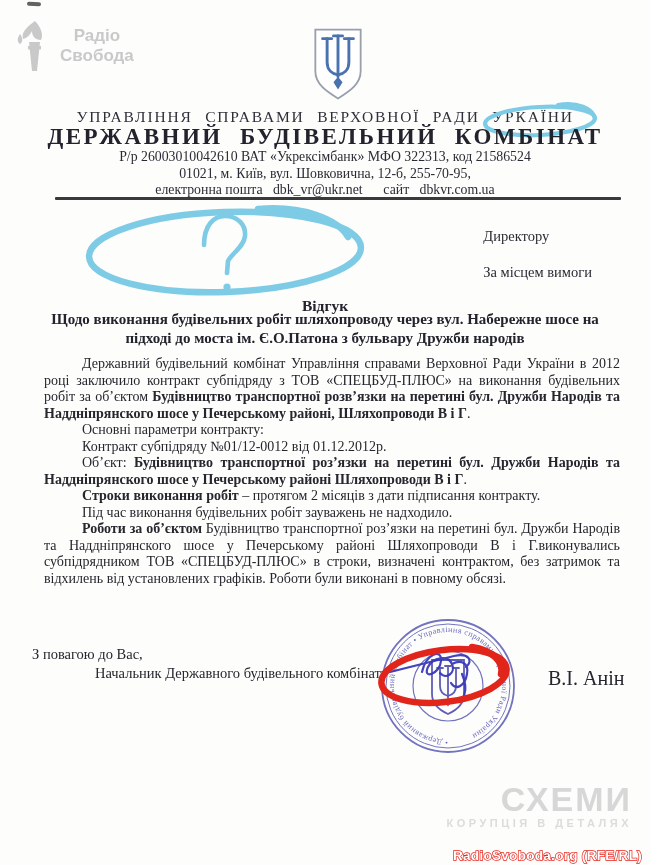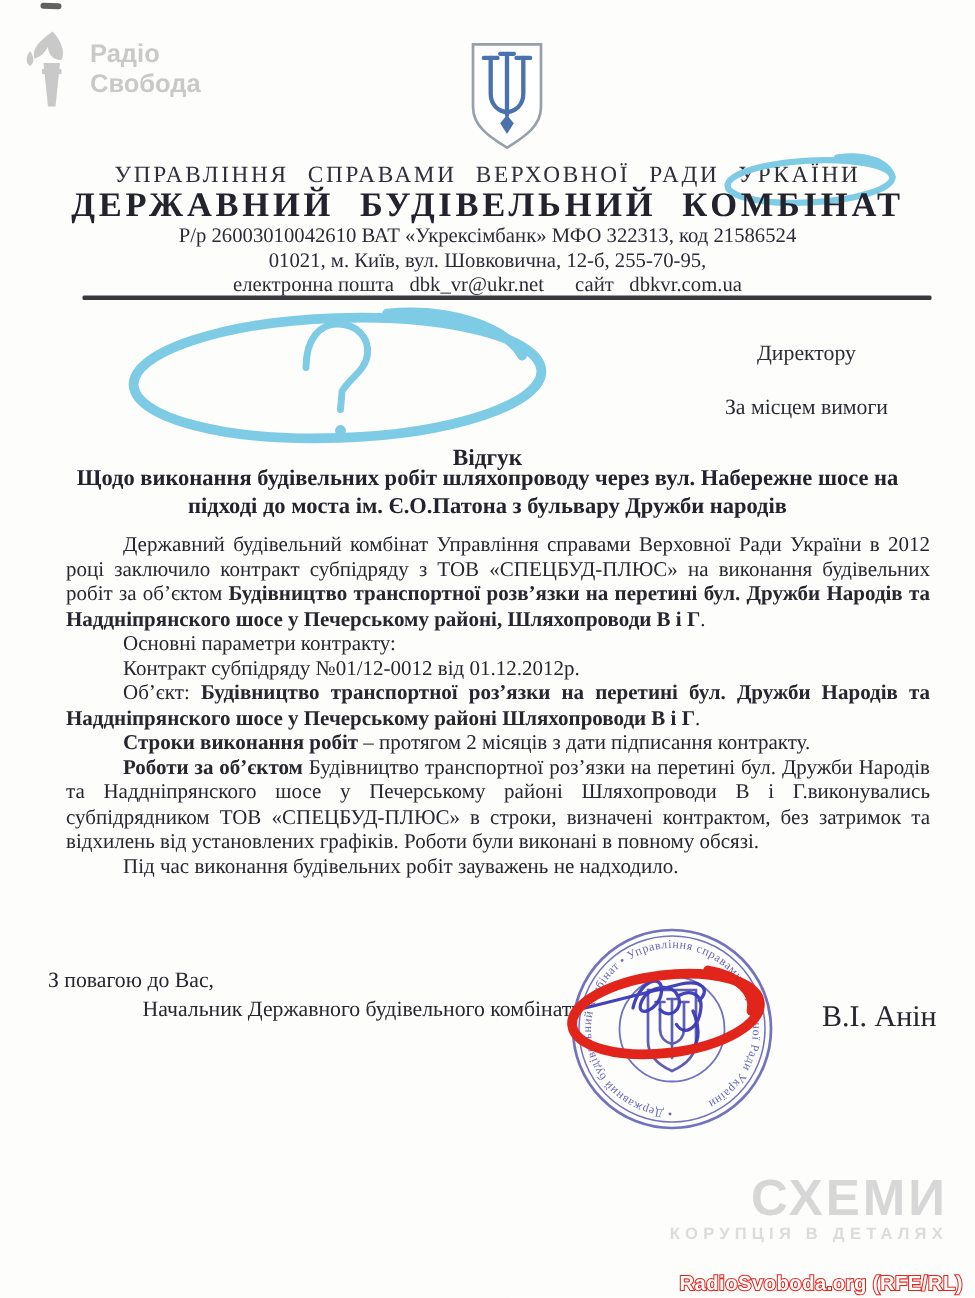--- a/index.html
+++ b/index.html
@@ -10,21 +10,21 @@
     background: #fdfdfc;
     overflow: hidden;
     font-family: "Liberation Serif", serif;
     color: #26262e;
   }
   
   .scan-mark { position: absolute; left: 27px; top: 2px; width: 14px; height: 4px;
     background: #474747; border-radius: 2px; transform: rotate(1.5deg); opacity: .85; }
 
   
-  .rs-logo { position: absolute; left: 14px; top: 20px; display: flex; align-items: flex-start; }
+  .rs-logo { position: absolute; left: 14px; top: 20px; display: flex; align-items: flex-start; text-align: center; }
   .rs-logo-text { font-family: "Liberation Sans", sans-serif; font-weight: bold;
     font-size: 17px; line-height: 20px; color: #c9c9c9; margin-left: 6px; margin-top: 6px; }
 
   
   .emblem { position: absolute; left: 309px; top: 25px; }
 
   
   .hdr-org { position: absolute; left: 0; top: 108px; width: 650px; text-align: center;
     font-size: 15.5px; letter-spacing: 1.8px; word-spacing: 7px; color: #2f2f3a; }
   .circled-word { position: relative; display: inline-block; }
@@ -37,21 +37,21 @@
   .hdr-addr { top: 166px; }
   .hdr-contacts { top: 182px; }
   .hdr-rule { position: absolute; left: 55px; top: 197px; width: 566px; height: 3px;
     background: #3a3a3e; border-radius: 1px; }
 
   
   .q-annotation { position: absolute; left: 80px; top: 203px; pointer-events: none; }
   .red-annotation { position: absolute; left: 374px; top: 640px; pointer-events: none; }
 
   
-  .recipient { position: absolute; right: 58px; top: 228px; text-align: center;
+  .recipient { position: absolute; right: 58px; top: 228px; text-align: left;
     font-size: 14.5px; color: #2b2b35; }
   .recipient .line2 { margin-top: 19px; }
 
   
   .doc-title { position: absolute; left: 0; top: 297px; width: 650px; text-align: center;
     font-size: 15.5px; font-weight: bold; color: #23232e; }
   .doc-subject { position: absolute; left: 30px; top: 310px; width: 590px; text-align: center;
     font-size: 15px; font-weight: bold; line-height: 19px; color: #23232e; }
 
   
@@ -151,22 +151,22 @@
 
   <div class="doc-title">Відгук</div>
   <div class="doc-subject">Щодо виконання будівельних робіт шляхопроводу через вул. Набережне шосе на підході до моста ім. Є.О.Патона з бульвару Дружби народів</div>
 
   <div class="body-text">
     <p><span>Державний будівельний комбінат Управління справами Верховної Ради України в 2012 році заключило контракт субпідряду з ТОВ «СПЕЦБУД-ПЛЮС» на виконання будівельних робіт за об’єктом </span><b>Будівництво транспортної розв’язки на перетині бул. Дружби Народів та Наддніпрянского шосе у Печерському районі, Шляхопроводи В і Г</b><span>.</span></p>
     <p>Основні параметри контракту:</p>
     <p>Контракт субпідряду №01/12-0012 від 01.12.2012р.</p>
     <p><span>Об’єкт: </span><b>Будівництво транспортної роз’язки  на перетині бул. Дружби Народів  та Наддніпрянского шосе у Печерському районі Шляхопроводи В і Г</b><span>.</span></p>
     <p><b>Строки виконання робіт</b><span> – протягом 2 місяців з дати підписання контракту.</span></p>
+    <p>Під час виконання будівельних робіт зауважень не надходило.</p>
     <p><b>Роботи за об’єктом</b><span> Будівництво транспортної роз’язки  на перетині бул. Дружби Народів  та Наддніпрянского шосе у Печерському районі Шляхопроводи В і Г.виконувались субпідрядником ТОВ «СПЕЦБУД-ПЛЮС» в строки, визначені контрактом, без затримок та відхилень від установлених графіків. Роботи були виконані в повному обсязі.</span></p>
-    <p>Під час виконання будівельних робіт зауважень не надходило.</p>
   </div>
 
   <div class="closing">З повагою до Вас,</div>
   <div class="signer-position">Начальник Державного будівельного комбінату</div>
   <div class="signer-name">В.І. Анін</div>
 
   <div class="stamp">
     <svg width="144" height="144" viewBox="0 0 144 144">
       <g fill="none" stroke="#5a5ab5" opacity="0.85">
         <circle cx="72" cy="72" r="66" stroke-width="1.8"></circle>

